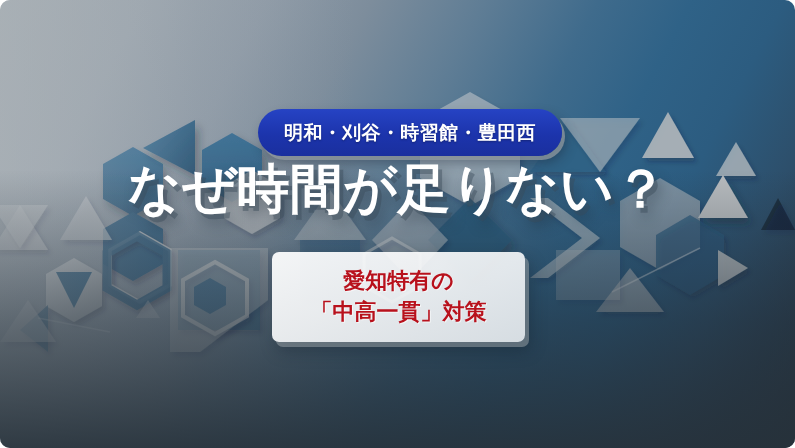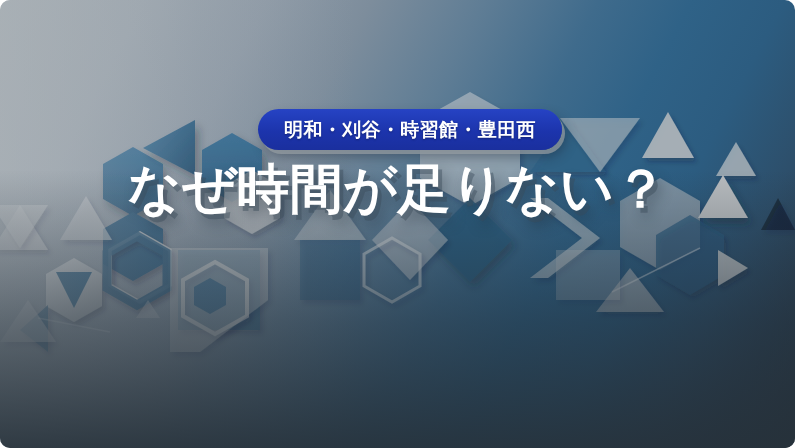--- a/index.html
+++ b/index.html
@@ -46,21 +46,21 @@
   .deco{position:absolute;inset:0;overflow:hidden;}
   .deco svg{position:absolute;left:0;top:0;width:795px;height:448px;}
 
   
   .badge-wrap{
     position:absolute;left:258px;top:109px;
   }
   .badge{
     position:relative;
     display:flex;align-items:center;justify-content:center;
-    min-width:287px;height:41px;
+    min-width:287px;height:47px;
     padding:0 26px;
     box-sizing:border-box;
     background:linear-gradient(180deg,#2643c4 0%,#1c34ac 55%,#1a2f9e 100%);
     border-radius:24px;
     box-shadow:3px 4px 0 rgba(150,158,164,.72), 4px 7px 12px rgba(20,30,45,.38);
   }
   .badge-text{
     color:#ffffff;
     font-size:19px;
     font-weight:bold;
@@ -262,14 +262,18 @@
   <div class="veil-bottom"></div>
 
   <div class="badge-wrap">
     <div class="badge">
       <span class="badge-text">明和・刈谷・時習館・豊田西</span>
     </div>
   </div>
 
   <div class="headline">なぜ時間が足りない？</div>
 
+  <div class="card">
+    <div class="card-line">愛知特有の</div>
+    <div class="card-line">「中高一貫」対策</div>
+  </div>
 
 </div>
 
 </body></html>

